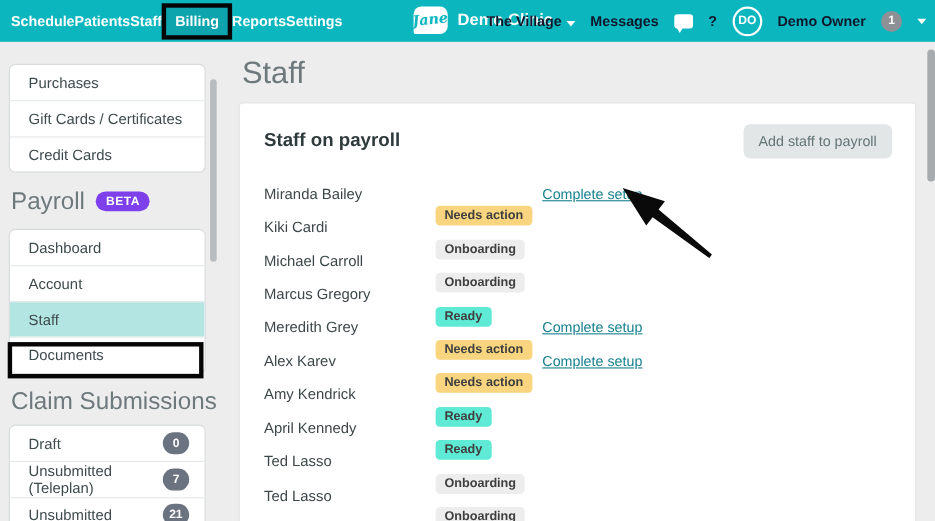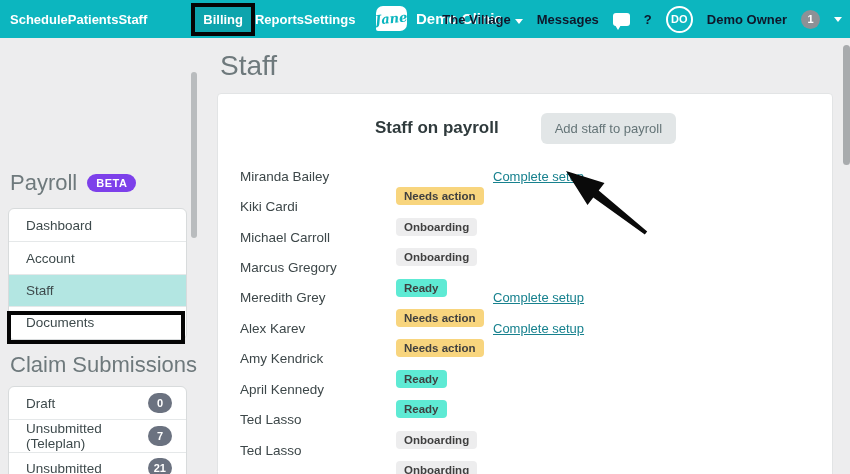--- a/index.html
+++ b/index.html
@@ -4,21 +4,21 @@
 <style>
   * { margin:0; padding:0; box-sizing:border-box; }
   html,body { width:850px; height:474px; overflow:hidden;
     font-family:"Liberation Sans", sans-serif; background:#ededee; }
 
   
   .topnav { position:absolute; left:0; top:0; width:850px; height:38px;
     background:#0cb6bf; display:flex; align-items:center; color:#fff; z-index:5; }
   .nav-items { display:flex; align-items:center; list-style:none; padding-left:10px; }
   .nav-items li { font-size:13px; font-weight:bold; color:#fff; cursor:pointer; white-space:nowrap; }
-  .nav-items li.active { background:#0da4ad; border:4px solid #050505; padding:5px 8px;margin-left:44px; }
+  .nav-items li.active { background:#0da4ad; border:4px solid #050505; padding:5px 8px; }
   .logo-wrap { position:absolute; left:376px; top:6px; display:flex; align-items:center; gap:9px; }
   .logo-box { width:31px; height:25px; background:#fff; border-radius:7px 7px 7px 2px;
     display:flex; align-items:center; justify-content:center; position:relative; }
   .logo-box span { color:#0cb6bf; font-family:"DejaVu Serif", serif; font-style:italic;
     font-weight:bold; font-size:13px; transform:rotate(-6deg); }
   .clinic-name { font-size:15px; font-weight:bold; color:#fff; }
   .nav-right { position:absolute; right:8px; top:0; height:38px; display:flex; align-items:center; gap:14px; }
   .nav-right .txt { font-size:13px; font-weight:bold; color:#0f172a; cursor:pointer; white-space:nowrap; }
   .caret { width:0; height:0; border-left:4px solid transparent; border-right:4px solid transparent;
     border-top:5px solid #fff; display:inline-block; margin-left:4px; }
@@ -46,21 +46,21 @@
     display:flex; align-items:center; justify-content:center; font-size:11px; font-weight:bold;
     color:#fff; padding:0 6px; }
   .side-scrollbar { position:absolute; left:191px; top:34px; width:6px; height:166px;
     background:#b9bcbe; border-radius:3px; }
 
   
   .main { position:absolute; left:200px; top:38px; width:650px; height:436px; background:#ededee; }
   .page-title { position:absolute; left:20px; top:12px; font-size:28px; color:#6e797c; }
   .card { position:absolute; left:17px; top:55px; width:616px; height:420px; background:#fff;
     border:1px solid #e2e4e5; border-radius:4px; padding:19px 21px 0 22px; }
-  .card-head { display:flex; align-items:flex-start; justify-content:center; height:40px; }
+  .card-head { display:flex; align-items:flex-start; justify-content:space-between; height:40px; }
   .card-title { font-size:17px; font-weight:bold; color:#2f3a3c; padding-top:5px; }
   .add-btn { background:#e2e6e7; border:none; border-radius:6px; padding:8px 14px;
     font-size:13px; color:#647477; cursor:pointer; font-family:"Liberation Sans", sans-serif;margin-left:42px; }
   .rows { margin-top:8px; }
   .staff-row { height:30.45px; display:flex; align-items:center; }
   .staff-name { width:156px; font-size:13.5px; color:#3d4749; }
   .status-col { width:97px; }
   .status-badge { display:inline-block; font-size:11.5px; font-weight:bold; color:#3f3f3f;
     border-radius:4px; padding:3px 8px; white-space:nowrap;margin-top:40px; }
   .status-needs_action { background:#f8d57e; }
@@ -101,20 +101,31 @@
     <span class="bubble"></span>
     <span class="txt">?</span>
     <span class="avatar">DO</span>
     <span class="txt">Demo Owner</span>
     <span class="count-badge">1</span>
     <span class="caret" style="margin-left:0;"></span>
   </div>
 </div>
 
 <div class="sidebar">
+  <div class="side-group" style="top:20px;">
+      <div class="side-item">
+        <span>Purchases</span>
+      </div>
+      <div class="side-item">
+        <span>Gift Cards / Certificates</span>
+      </div>
+      <div class="side-item">
+        <span>Credit Cards</span>
+      </div>
+    </div>
 
   <div class="side-header" style="top:132px;">
     <span class="hdr">Payroll</span>
     <span class="beta-badge">BETA</span>
   </div>
   <div class="side-group" style="top:170px;">
       <div class="side-item">
         <span>Dashboard</span>
       </div>
       <div class="side-item">

